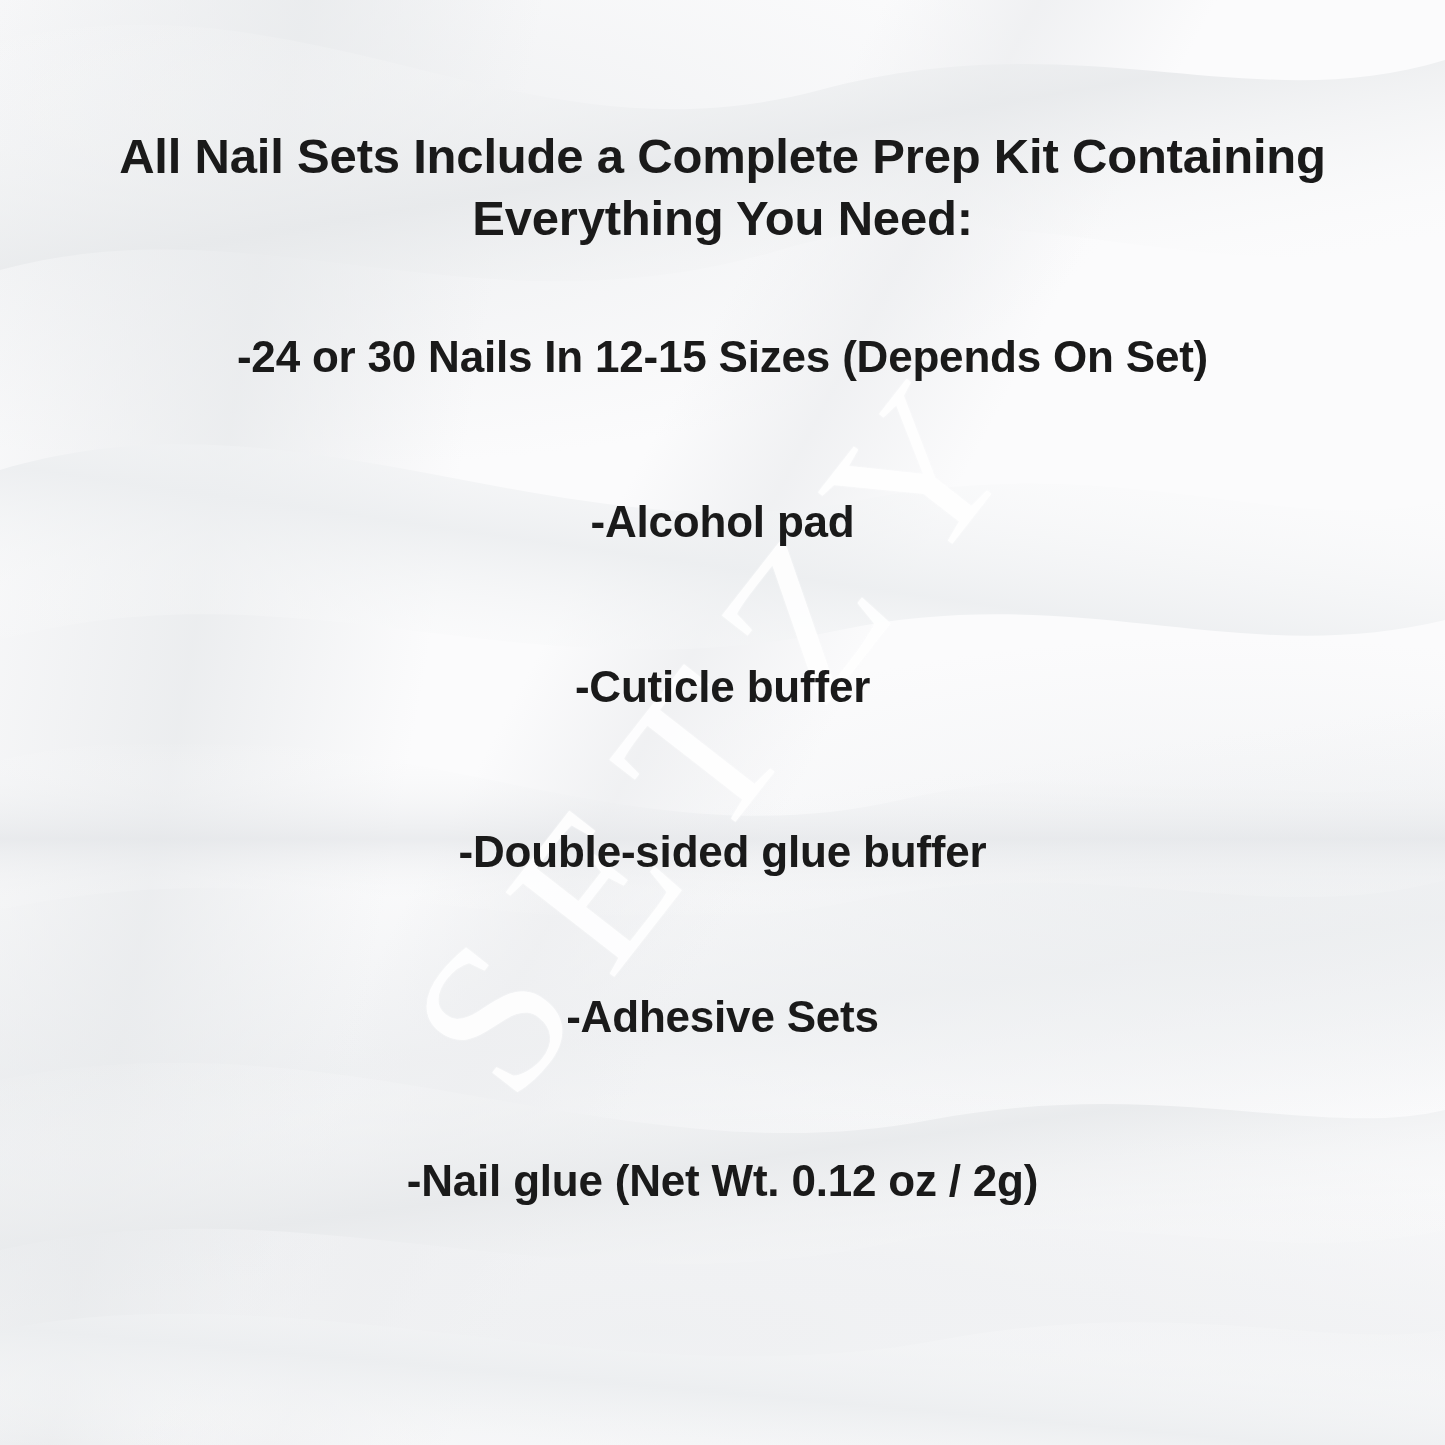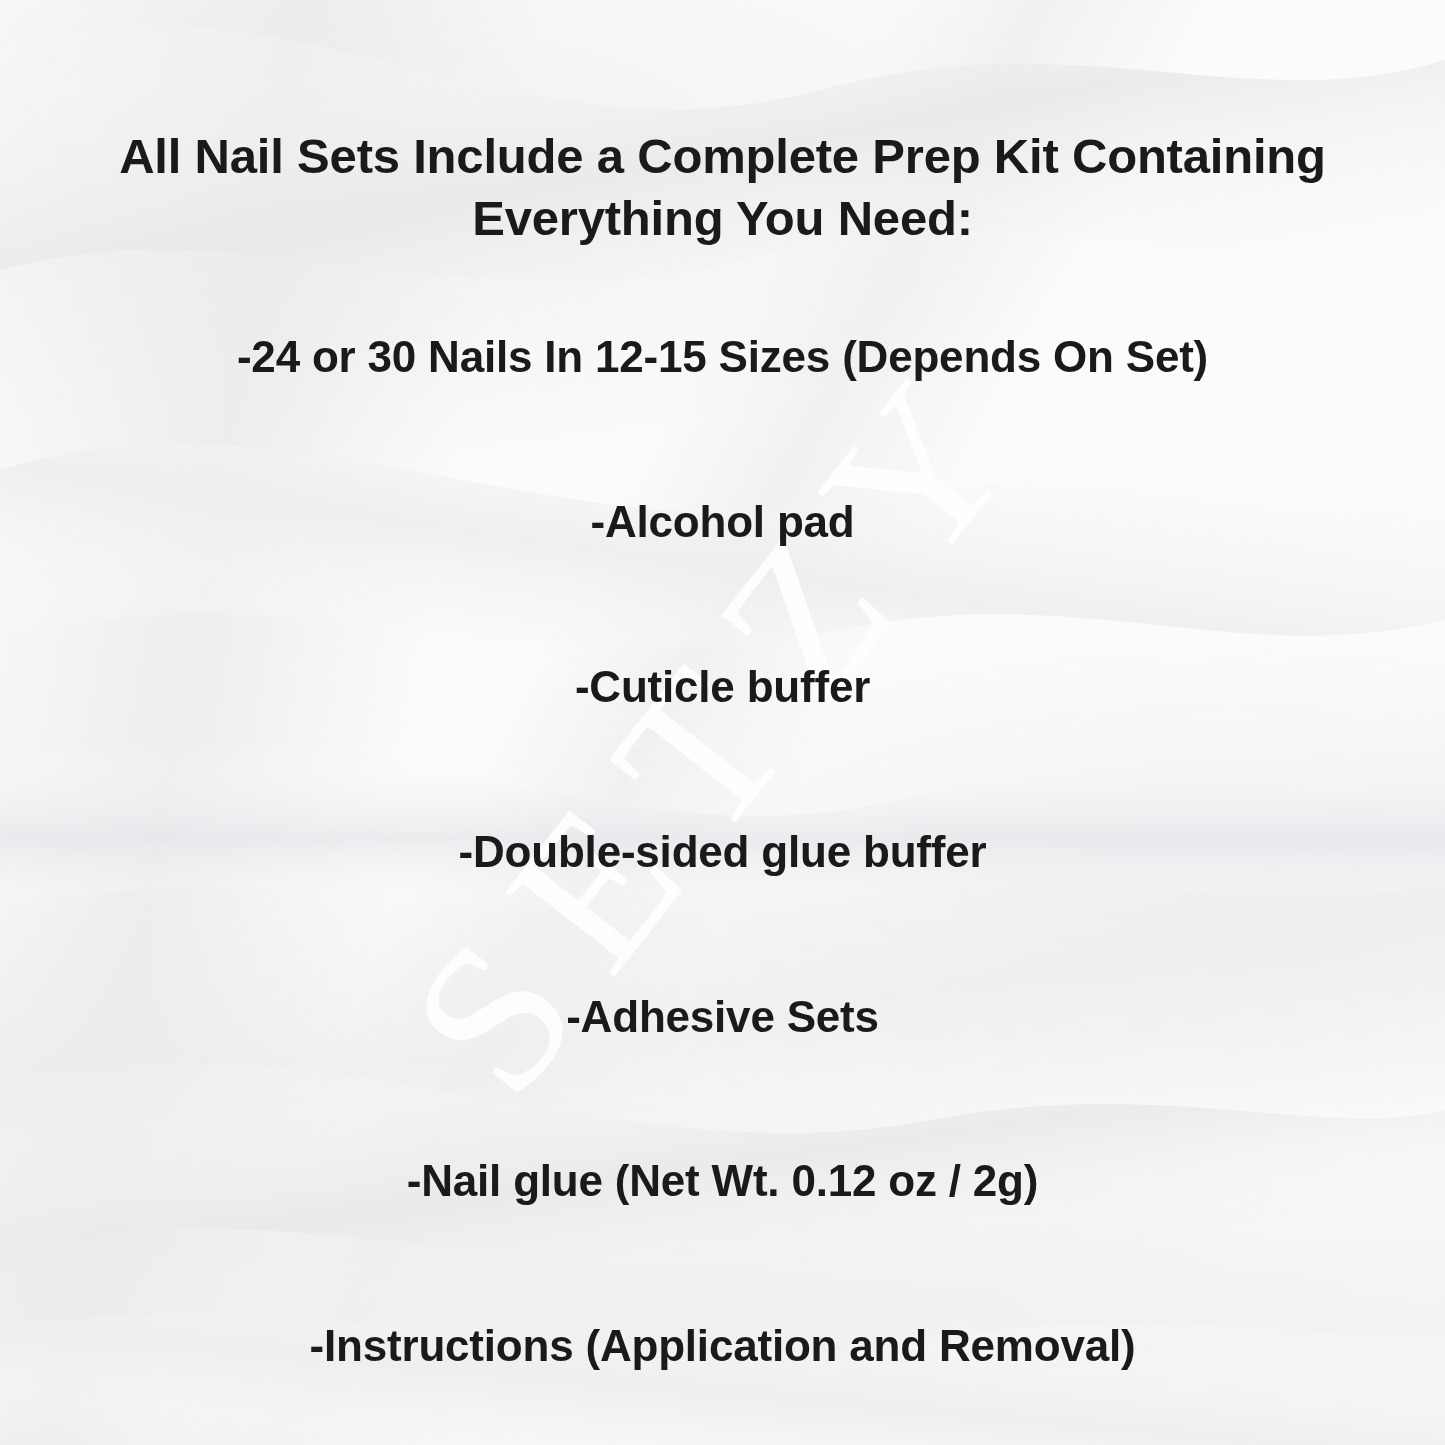--- a/index.html
+++ b/index.html
@@ -133,16 +133,15 @@
   <div class="content">
     <div class="heading">All Nail Sets Include a Complete Prep Kit Containing Everything You Need:</div>
 
     <div class="list">
       <div class="item">-24 or 30 Nails In 12-15 Sizes (Depends On Set)</div>
       <div class="item">-Alcohol pad</div>
       <div class="item">-Cuticle buffer</div>
       <div class="item">-Double-sided glue buffer</div>
       <div class="item">-Adhesive Sets</div>
       <div class="item">-Nail glue (Net Wt. 0.12 oz / 2g)</div>
-      <div class="item">-Instructions (Application and Removal)</div>
     </div>
   </div>
 </div>
 
 </body></html>

